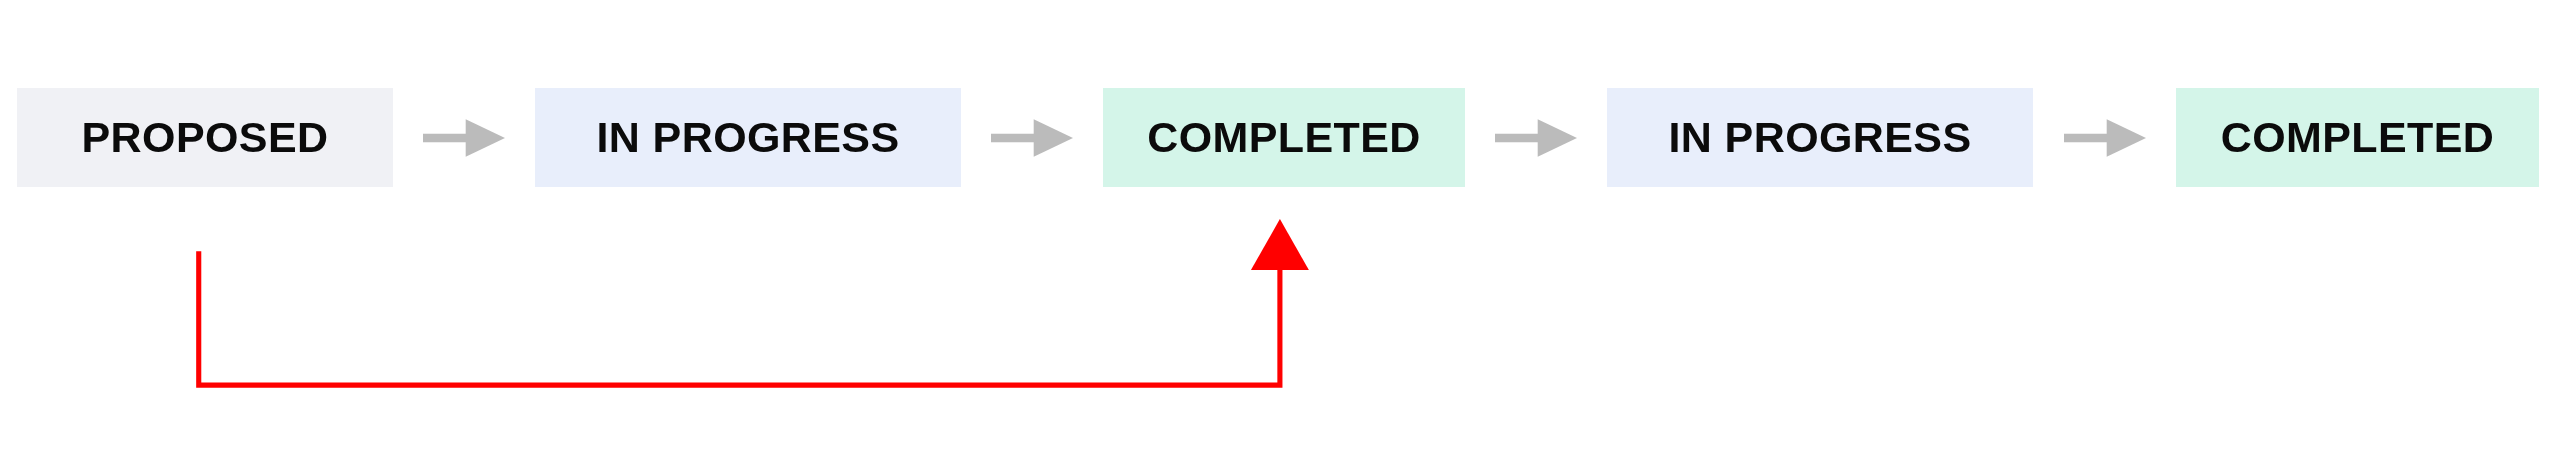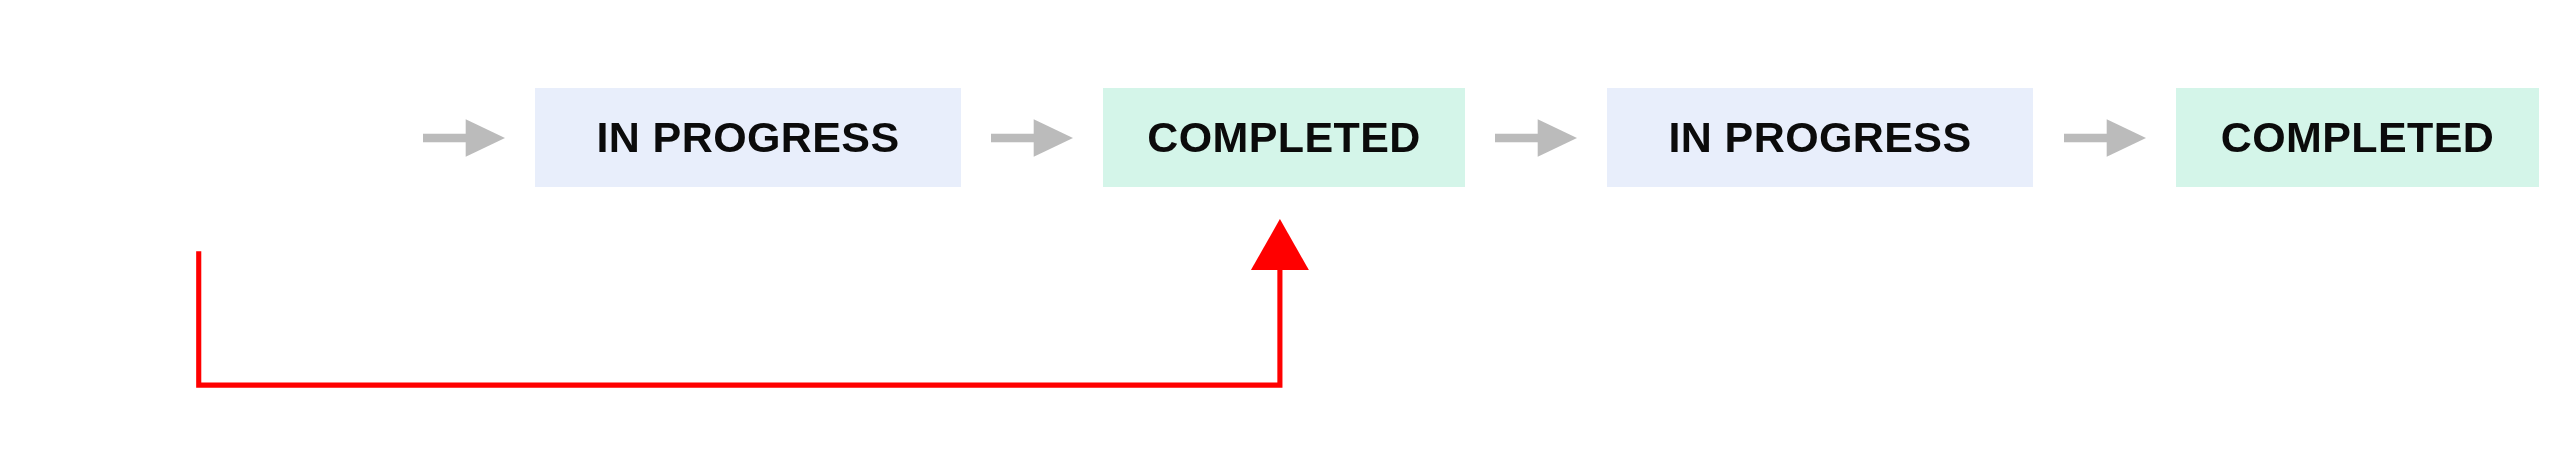--- a/index.html
+++ b/index.html
@@ -63,20 +63,23 @@
     pointer-events: none;
   }
 </style>
 </head>
 <body>
 
 <div id="canvas">
 
   <div class="flow-row">
 
+    <div class="status-box" style="left: 17px; width: 376px; background: rgb(240, 241, 245); color: rgb(11, 11, 11);">
+      <span class="status-label">PROPOSED</span>
+    </div>
 
     <div class="flow-arrow" style="left: 393px; width: 142px;">
       <svg width="82" height="48" viewBox="0 0 96 56" aria-hidden="true">
         <rect class="arrow-shaft" x="0" y="23" width="60" height="10" fill="#BBBBBB"></rect>
         <polygon class="arrow-head" points="50,6 96,28 50,50" fill="#BBBBBB"></polygon>
       </svg>
     </div>
 
     <div class="status-box" style="left: 535px; width: 426px; background: rgb(232, 238, 251); color: rgb(11, 11, 11);">
       <span class="status-label">IN PROGRESS</span>

